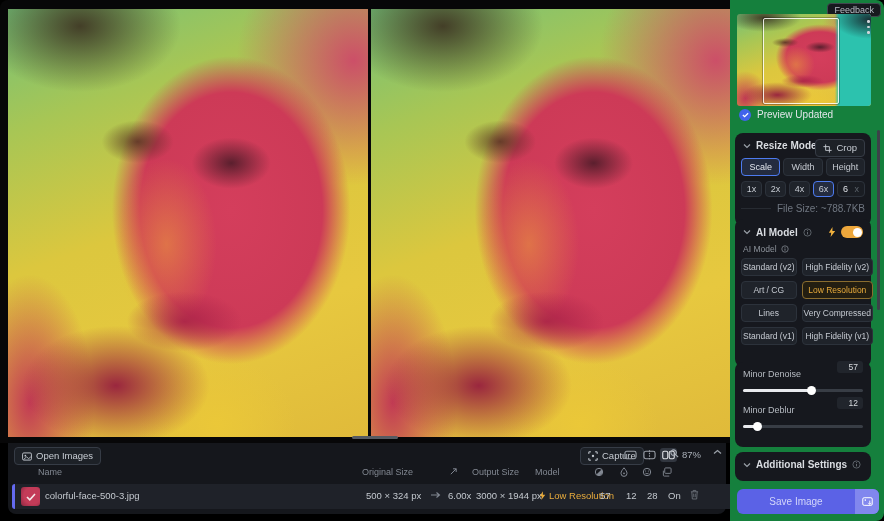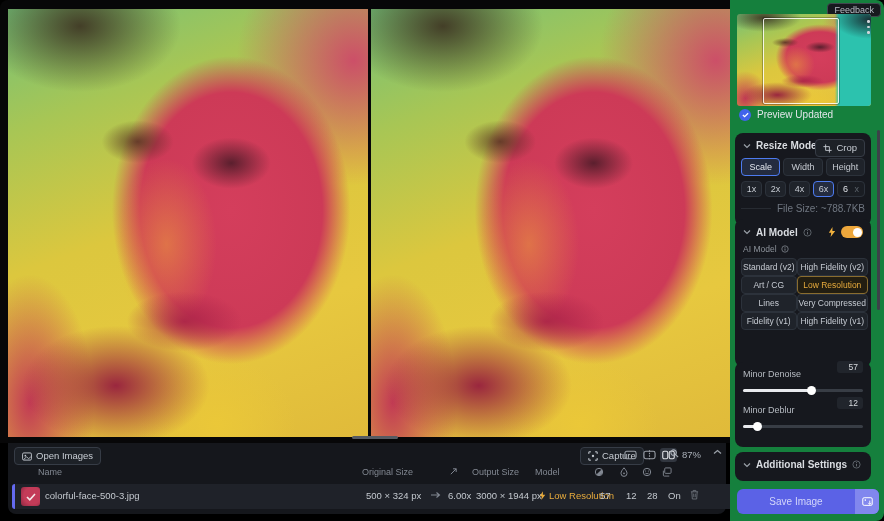--- a/index.html
+++ b/index.html
@@ -82,21 +82,21 @@
   .card-ai{top:219px;height:148px;}
   .bolt{color:#f0b13e;display:flex;}
   .boltdim{color:#565c64;display:flex;}
   .toggle{width:22px;height:12px;border-radius:7px;position:relative;}
   .toggle.on{background:#eda73c;}
   .toggle.off{background:#31363e;}
   .toggle i{position:absolute;top:1.5px;width:9px;height:9px;border-radius:50%;background:#fff;}
   .toggle.on i{right:1.5px;} .toggle.off i{left:1.5px;}
   .headright{margin-left:auto;display:flex;align-items:center;gap:5px;}
   .ailabel{display:flex;align-items:center;gap:4px;font-size:8.5px;color:#8d939b;margin:2px 8px 4px 8px;}
-  .aigrid{display:grid;grid-template-columns:1fr 1fr;margin:2px 6px;}
+  .aigrid{display:grid;grid-template-columns:1fr 1fr;gap:5px;margin:2px 6px;}
   .aibtn{font-size:8.5px;text-align:center;color:#c6cbd2;background:#1f232a;border:1px solid #2c323b;border-radius:4px;padding:3px 1px;white-space:nowrap;}
   .aibtn.sel{color:#e8ab3c;border-color:#8a6d2f;background:#231e11;}
   .card-settings{top:362px;height:85px;}
   .sliderrow{position:relative;margin:1px 8px 0 8px;}
   .sliderrow .lbl{font-size:9px;color:#b6bbc2;}
   .valbox{position:absolute;right:0;top:-2px;background:#21252c;border-radius:3px;font-size:8.5px;color:#d6d9dd;
           padding:1px 5px;min-width:16px;text-align:right;}
   .slider{position:relative;height:10px;margin-top:4px;}
   .slider .track{position:absolute;left:0;right:0;top:4px;height:2.5px;background:#383d45;border-radius:2px;}
   .slider .fill{position:absolute;left:0;top:4px;height:2.5px;background:#e8eaee;border-radius:2px;}
@@ -355,21 +355,21 @@
             </svg>
         </span>
       </div>
       <div class="aigrid">
         <div class="aibtn">Standard (v2)</div>
         <div class="aibtn">High Fidelity (v2)</div>
         <div class="aibtn">Art / CG</div>
         <div class="aibtn sel">Low Resolution</div>
         <div class="aibtn">Lines</div>
         <div class="aibtn">Very Compressed</div>
-        <div class="aibtn">Fidelity (v1)</div>
+        <div class="aibtn">Standard (v1)</div>
         <div class="aibtn">High Fidelity (v1)</div>
       </div>
     </div>
 
     <div class="card card-settings">
       <div class="sliderrow">
         <span class="lbl">Minor Denoise</span>
         <span class="valbox">57</span>
         <div class="slider">
           <div class="track"></div>

